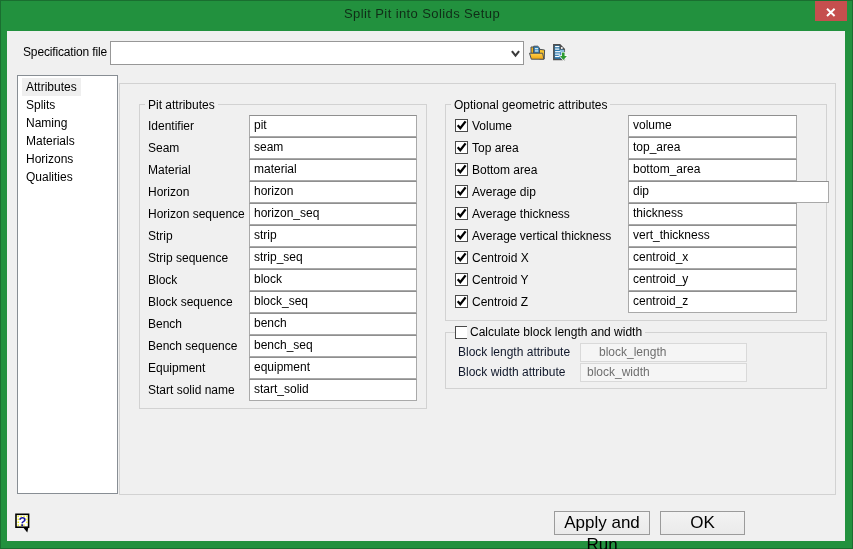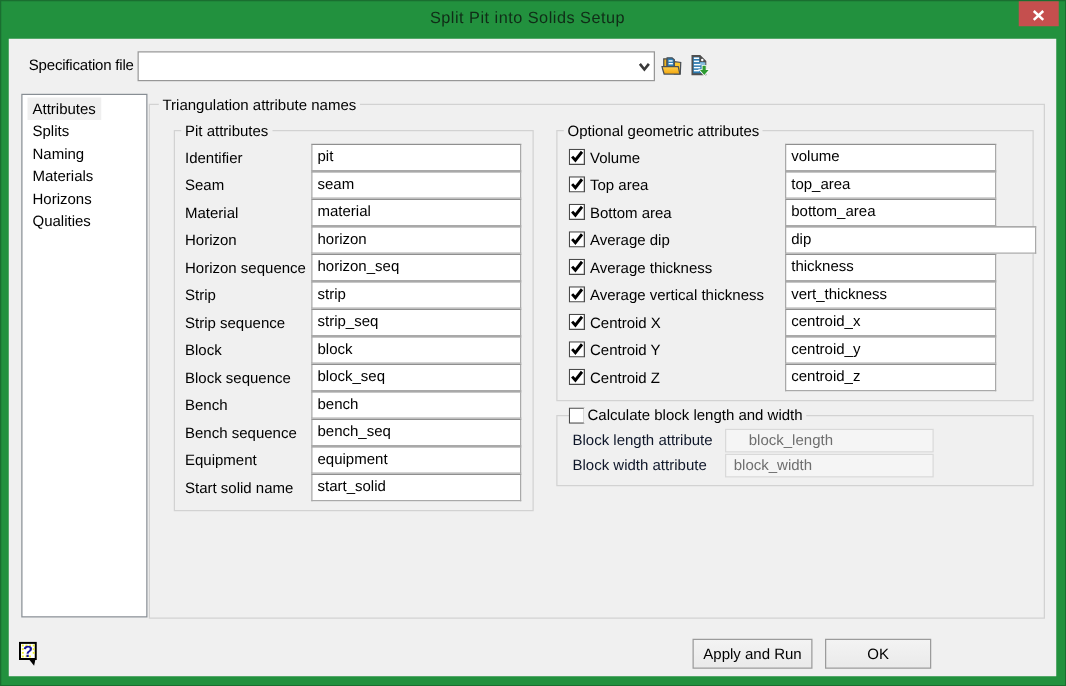--- a/index.html
+++ b/index.html
@@ -13,21 +13,21 @@
 .dlbl{position:absolute;font-size:12px;color:#0f172a;white-space:nowrap;}
 .field{position:absolute;box-sizing:border-box;width:168px;height:22px;background:#fff;border:1px solid #a9a9a9;border-top-color:#8f8f8f;font-size:12px;line-height:19px;padding-left:4px;color:#000;}
 .dfield{position:absolute;box-sizing:border-box;width:167px;height:19px;background:#f5f5f5;border:1px solid #d9d9d9;font-size:12px;line-height:17px;padding-left:6px;color:#6f6f6f;}
 .group{position:absolute;box-sizing:border-box;border:1px solid #d2d2d2;}
 .glabel{position:absolute;font-size:12px;background:#f0f0f0;padding:0 3px;white-space:nowrap;color:#000;}
 .cb{position:absolute;width:13px;height:13px;}
 #listbox{position:absolute;left:17px;top:75px;width:101px;height:419px;box-sizing:border-box;background:#fff;border:1px solid #888e94;font-size:12px;}
 #listbox .item{height:18px;line-height:18px;margin-left:4px;}
 #listbox .sel{display:inline-block;background:#efefef;padding:0 4px;height:18px;line-height:18px;}
 #listbox .plain{padding:0 4px;}
-.btn{position:absolute;box-sizing:border-box;height:24px;background:linear-gradient(#f3f3f3,#eaeaea);border:1px solid #9b9b9b;font-size:12px;text-align:center;line-height:22px;color:#000;}
+.btn{position:absolute;box-sizing:border-box;height:24px;background:linear-gradient(#f3f3f3,#eaeaea);border:1px solid #9b9b9b;font-size:17px;text-align:center;line-height:22px;color:#000;}
 #combo{position:absolute;left:110px;top:41px;width:414px;height:24px;box-sizing:border-box;background:#fff;border:1px solid #979797;}
 </style>
 </head>
 <body>
 <div id="win">
   <div id="title">Split Pit into Solids Setup</div>
   <div id="close">
       <svg width="10" height="9">
         <path d="M1,0.8 L8.6,7.9 M8.6,0.8 L1,7.9" stroke="#fff" stroke-width="2"></path>
       </svg>
@@ -72,21 +72,20 @@
   <div id="listbox">
     <div class="item" style="margin-top:2px;"><span class="sel">Attributes</span></div>
     <div class="item"><span class="plain">Splits</span></div>
     <div class="item"><span class="plain">Naming</span></div>
     <div class="item"><span class="plain">Materials</span></div>
     <div class="item"><span class="plain">Horizons</span></div>
     <div class="item"><span class="plain">Qualities</span></div>
   </div>
 
   <div class="group" style="left:119px;top:83px;width:717px;height:412px;"></div>
-  <div class="glabel" style="left:127px;top:77px;">Triangulation attribute names</div>
 
   <div class="group" style="left:139px;top:104px;width:288px;height:305px;"></div>
   <div class="glabel" style="left:145px;top:98px;">Pit attributes</div>
 
   <div class="group" style="left:445px;top:104px;width:382px;height:217px;"></div>
   <div class="glabel" style="left:451px;top:98px;">Optional geometric attributes</div>
 
   <div class="group" style="left:445px;top:332px;width:382px;height:57px;"></div>
   <div class="glabel" style="left:451px;top:326px;background:transparent;">&nbsp;</div>
 

